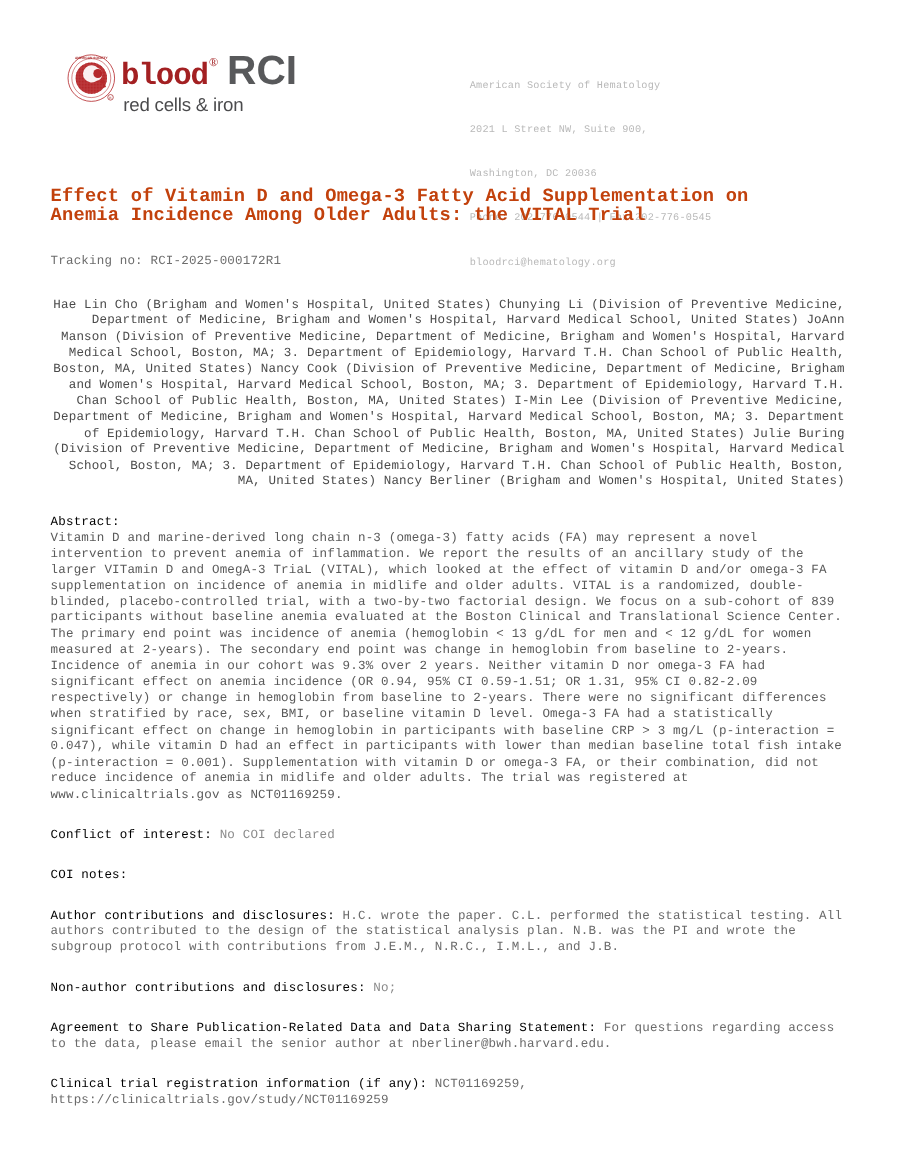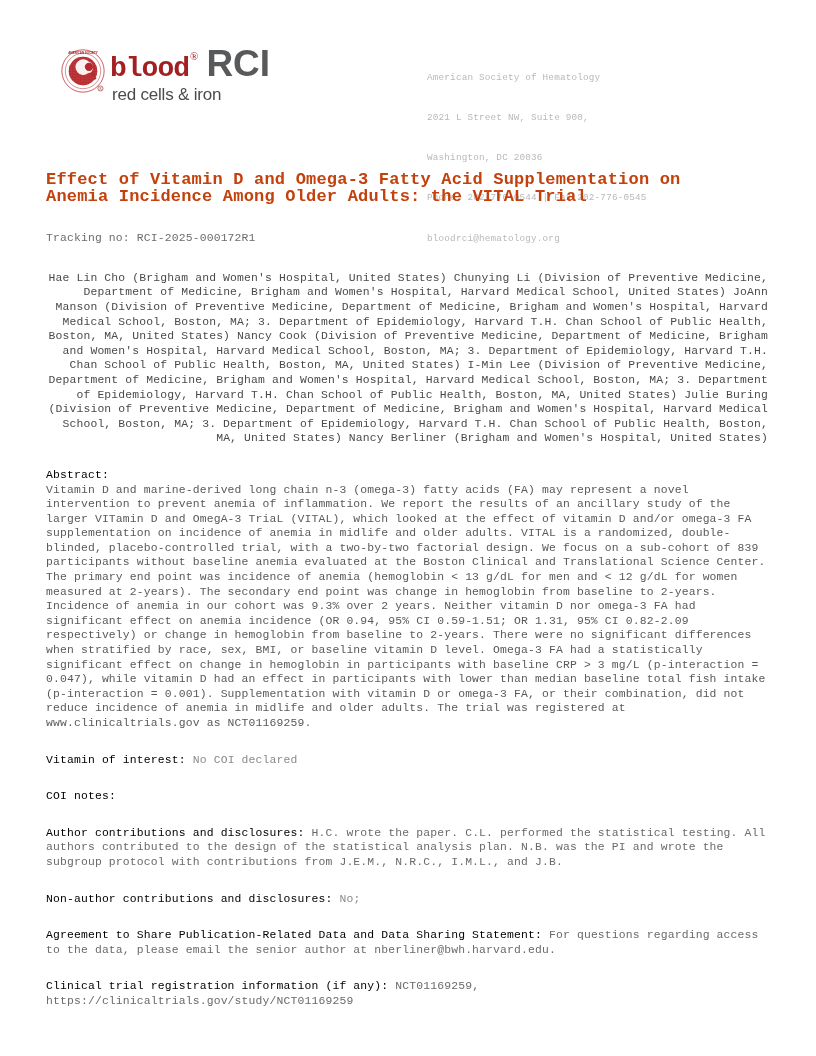--- a/index.html
+++ b/index.html
@@ -207,21 +207,21 @@
 
     <div class="tracking"><span>Tracking no: </span><span>RCI-2025-000172R1</span></div>
 
     <div class="authors">Hae Lin Cho (Brigham and Women's Hospital, United States) Chunying Li (Division of Preventive Medicine, Department of Medicine, Brigham and Women's Hospital, Harvard Medical School, United States) JoAnn Manson (Division of Preventive Medicine, Department of Medicine, Brigham and Women's Hospital, Harvard Medical School, Boston, MA; 3. Department of Epidemiology, Harvard T.H. Chan School of Public Health, Boston, MA, United States) Nancy Cook (Division of Preventive Medicine, Department of Medicine, Brigham and Women's Hospital, Harvard Medical School, Boston, MA; 3. Department of Epidemiology, Harvard T.H. Chan School of Public Health, Boston, MA, United States) I-Min Lee (Division of Preventive Medicine, Department of Medicine, Brigham and Women's Hospital, Harvard Medical School, Boston, MA; 3. Department of Epidemiology, Harvard T.H. Chan School of Public Health, Boston, MA, United States) Julie Buring (Division of Preventive Medicine, Department of Medicine, Brigham and Women's Hospital, Harvard Medical School, Boston, MA; 3. Department of Epidemiology, Harvard T.H. Chan School of Public Health, Boston, MA, United States) Nancy Berliner (Brigham and Women's Hospital, United States)</div>
 
     <div class="section">
       <div class="sec-head">Abstract:</div>
       <div class="abstract-body">Vitamin D and marine-derived long chain n-3 (omega-3) fatty acids (FA) may represent a novel intervention to prevent anemia of inflammation. We report the results of an ancillary study of the larger VITamin D and OmegA-3 TriaL (VITAL), which looked at the effect of vitamin D and/or omega-3 FA supplementation on incidence of anemia in midlife and older adults. VITAL is a randomized, double-blinded, placebo-controlled trial, with a two-by-two factorial design. We focus on a sub-cohort of 839 participants without baseline anemia evaluated at the Boston Clinical and Translational Science Center. The primary end point was incidence of anemia (hemoglobin &lt; 13 g/dL for men and &lt; 12 g/dL for women measured at 2-years). The secondary end point was change in hemoglobin from baseline to 2-years. Incidence of anemia in our cohort was 9.3% over 2 years. Neither vitamin D nor omega-3 FA had significant effect on anemia incidence (OR 0.94, 95% CI 0.59-1.51; OR 1.31, 95% CI 0.82-2.09 respectively) or change in hemoglobin from baseline to 2-years. There were no significant differences when stratified by race, sex, BMI, or baseline vitamin D level. Omega-3 FA had a statistically significant effect on change in hemoglobin in participants with baseline CRP &gt; 3 mg/L (p-interaction = 0.047), while vitamin D had an effect in participants with lower than median baseline total fish intake (p-interaction = 0.001). Supplementation with vitamin D or omega-3 FA, or their combination, did not reduce incidence of anemia in midlife and older adults. The trial was registered at www.clinicaltrials.gov as NCT01169259.</div>
     </div>
 
-    <div class="section"><span class="sec-head">Vitamin of interest</span><span class="sec-head">: </span><span class="val">No COI declared</span></div>
+    <div class="section"><span class="sec-head">Conflict of interest</span><span class="sec-head">: </span><span class="val">No COI declared</span></div>
 
     <div class="section"><span class="sec-head">COI notes</span><span class="sec-head">:</span><span class="val"></span></div>
 
 
     <div class="section"><span class="sec-head">Author contributions and disclosures</span><span class="sec-head">: </span><span class="val-dark">H.C. wrote the paper. C.L. performed the statistical testing. All authors contributed to the design of the statistical analysis plan. N.B. was the PI and wrote the subgroup protocol with contributions from J.E.M., N.R.C., I.M.L., and J.B.</span></div>
 
     <div class="section"><span class="sec-head">Non-author contributions and disclosures</span><span class="sec-head">: </span><span class="val">No;</span></div>
 
     <div class="section"><span class="sec-head">Agreement to Share Publication-Related Data and Data Sharing Statement</span><span class="sec-head">: </span><span class="val-dark">For questions regarding access to the data, please email the senior author at nberliner@bwh.harvard.edu.</span></div>
 

